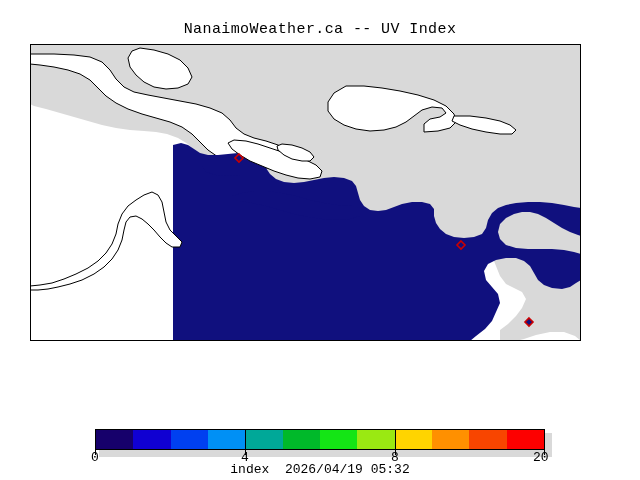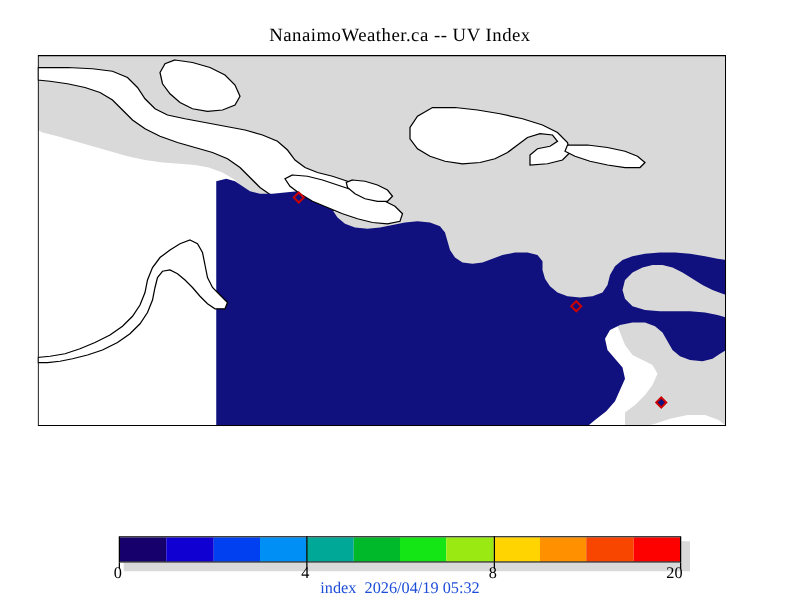--- a/index.html
+++ b/index.html
@@ -6,21 +6,21 @@
     margin: 0;
     padding: 0;
     background: #ffffff;
   }
   #page {
     position: relative;
     width: 640px;
     height: 480px;
     background: #ffffff;
     overflow: hidden;
-    font-family: Liberation Serif, serif;
+    font-family: Liberation Mono, monospace;
   }
   
   #title {
     position: absolute;
     left: 0;
     top: 21px;
     width: 640px;
     text-align: center;
     font-size: 15px;
     color: #000000;
@@ -101,21 +101,21 @@
     color: #000000;
     white-space: pre;
   }
   #cb-caption {
     position: absolute;
     left: 0;
     top: 462px;
     width: 640px;
     text-align: center;
     font-size: 13px;
-    color: #1d4ed8;
+    color: #000000;
     white-space: pre;
   }
 </style>
 </head>
 <body>
 
 <div id="page">
 
   <div id="title">NanaimoWeather.ca -- UV Index</div>
 

